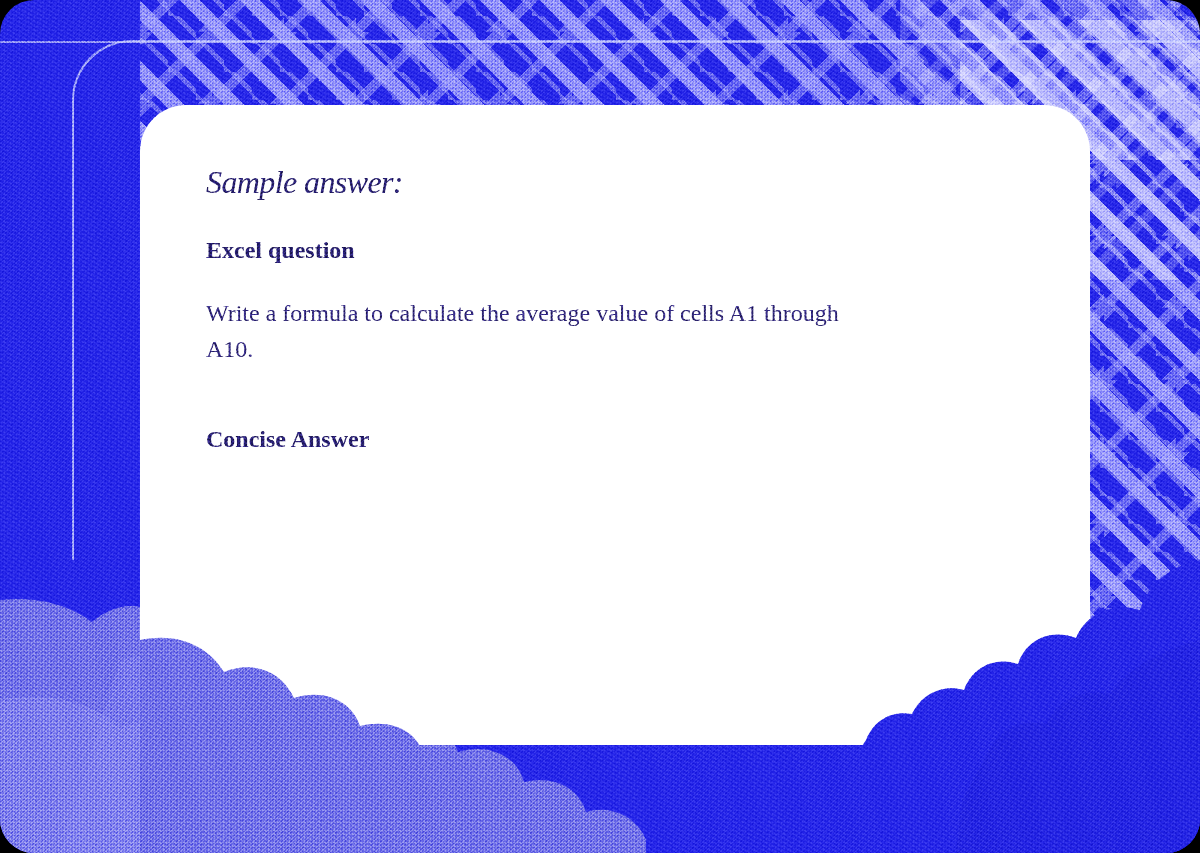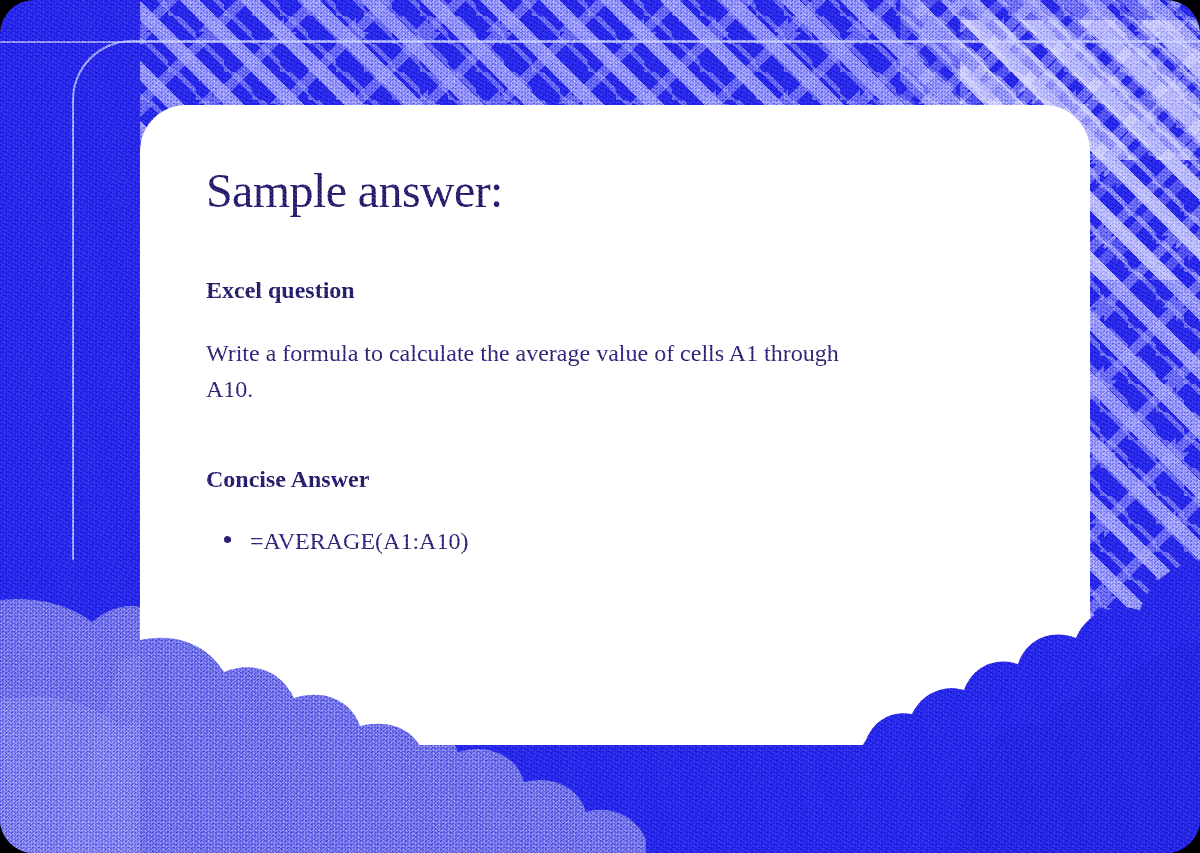--- a/index.html
+++ b/index.html
@@ -131,25 +131,26 @@
 
   #card-body {
     position: absolute;
     left: 66px;
     top: 60px;
     width: 700px;
   }
 
   #page-title {
     color: #231b68;
-    font-size: 48px;
+    font-size: 32px;
     font-weight: 400;
     letter-spacing: -.6px;
-    margin: 0 0 58px 0;
+    margin: 0 0 36px 0;
     line-height: 1.1;
+    font-style: italic;
   }
 
   .section-heading {
     color: #231b68;
     font-size: 24px;
     font-weight: bold;
     margin: 0 0 30px 0;
     line-height: 1.2;
   }
 
@@ -215,26 +216,20 @@
 
       <h2 class="section-heading">Excel question</h2>
 
       <p class="body-text">Write a formula to calculate the average value of cells A1 through A10.</p>
 
       <div class="spacer"></div>
 
       <h2 class="section-heading">Concise Answer</h2>
 
 
-      <ul class="bullets">
-        <li>
-          <span class="dot"></span>
-          <span>=AVERAGE(A1:A10)</span>
-        </li>
-      </ul>
 
     </div>
   </div>
 
   <svg class="blob" id="blob-dark" width="1200" height="853" viewBox="0 0 1200 853" style="left:0;top:0;">
     <path d="M1200,560 C1170,566 1148,584 1140,610 C1112,602 1086,614 1076,638
              C1050,628 1026,640 1018,664 C994,656 972,668 964,690 C942,684 922,694 912,714
              C892,710 874,720 866,740 L840,780 L830,853 L1200,853 Z" fill="#2222e8"></path>
     <path d="M1200,640 C1160,650 1128,668 1110,694 C1082,688 1058,700 1046,724
              C1020,718 998,730 988,752 L962,800 L956,853 L1200,853 Z" fill="#2020e0" opacity=".85"></path>

